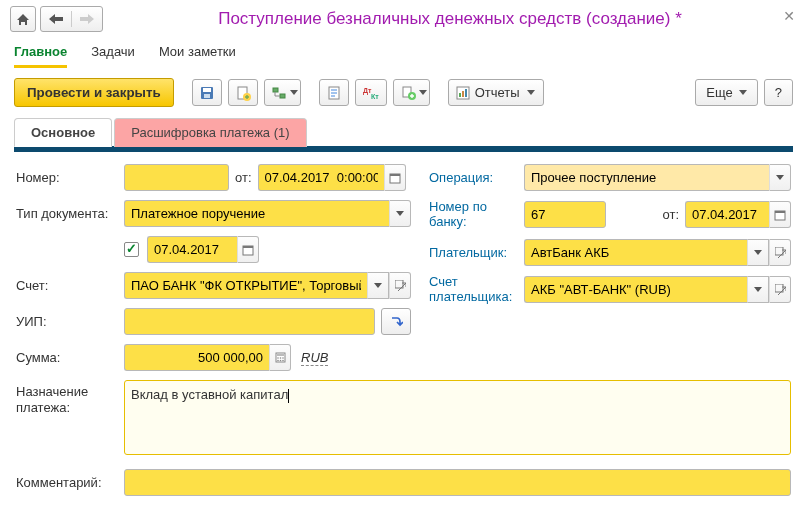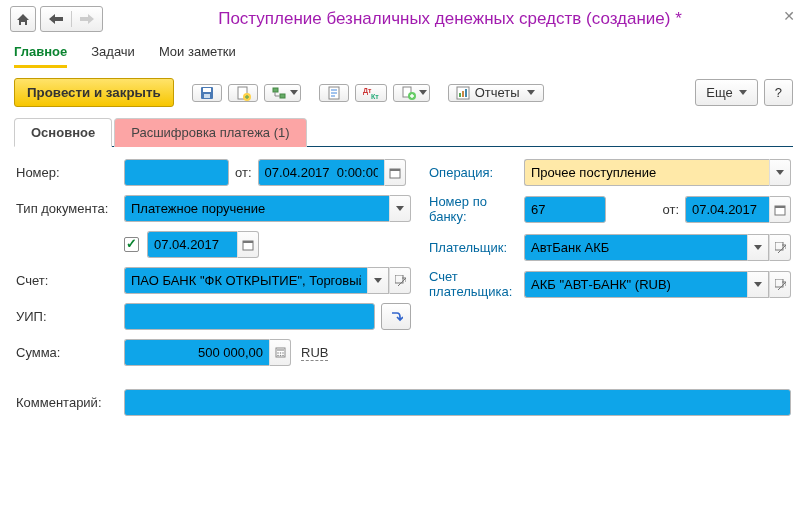--- a/index.html
+++ b/index.html
@@ -12,55 +12,55 @@
   .nav-group span:first-child { border-right: 1px solid #ccc; }
   .title { flex: 1; text-align: center; font-size: 17px; color: #a21caf; }
   .close-x { position: absolute; right: 12px; top: 8px; cursor: pointer; color: #888; font-size: 14px; }
   
   .tabs-main { display: flex; padding: 0 14px; gap: 24px; border-bottom: none; }
   .tab-main { padding: 6px 0; cursor: pointer; color: #333; }
   .tab-main.active { color: #0a8430; font-weight: bold; border-bottom: 3px solid #f5c300; }
   
   .toolbar { display: flex; align-items: center; padding: 10px 14px 10px 14px; gap: 6px; }
   .btn-primary { background: linear-gradient(#ffe36a, #f7c600); border: 1px solid #c49c00; border-radius: 3px; padding: 6px 12px; font-weight: bold; cursor: pointer; color: #333; }
-  .btn-icon { border: 1px solid #aaa; border-radius: 3px; background: linear-gradient(#fff, #eee); padding: 4px 6px; cursor: pointer; display: inline-flex; align-items: center; height: 18px; min-width: 30px; justify-content: center; }
+  .btn-icon { border: 1px solid #aaa; border-radius: 3px; background: linear-gradient(#fff, #eee); padding: 4px 6px; cursor: pointer; display: inline-flex; align-items: center; height: 27px; min-width: 30px; justify-content: center; }
   .btn-icon.dd { padding-right: 2px; }
   .btn-icon .caret { margin-left: 3px; }
   .sep { width: 6px; }
   .spacer { flex: 1; }
   .btn-text { border: 1px solid #aaa; border-radius: 3px; background: linear-gradient(#fff, #eee); padding: 4px 10px; cursor: pointer; display: inline-flex; align-items: center; height: 27px; }
   
   .content { padding: 0 14px; }
-  .sub-tabs { display: flex; border-bottom: 1px solid #0c4a6e; }
+  .sub-tabs { display: flex; border-bottom: 6px solid #0c4a6e; }
   .sub-tab { border: 1px solid #ccc; border-bottom: none; padding: 6px 16px; border-radius: 4px 4px 0 0; background: #fca5a5; color: #444; cursor: pointer; margin-right: 2px; position: relative; top: 1px; }
   .sub-tab.active { background: #fff; border-bottom: 1px solid #fff; font-weight: bold; }
   
   .form { padding: 12px 2px; }
   .cols { display: flex; gap: 18px; }
   .col-left { flex: 0 0 395px; }
   .col-right { flex: 1; }
   
   .row { display: flex; align-items: center; margin-bottom: 9px; min-height: 27px; }
   .lbl { width: 108px; color: #333; flex-shrink: 0; }
   .lbl-r { width: 95px; color: #0369a1; flex-shrink: 0; }
   .lbl-sm { color: #333; margin: 0 6px; }
   
-  input[type=text], .inp { border: 1px solid #b8b8b8; border-radius: 3px; padding: 4px 6px; height: 27px; font-family: inherit; font-size: 13px; background: #0ea5e9; }
+  input[type=text], .inp { border: 1px solid #b8b8b8; border-radius: 3px; padding: 4px 6px; height: 27px; font-family: inherit; font-size: 13px; background: #fde047; }
   .inp-grp { display: inline-flex; }
   .inp-grp input { border-radius: 3px 0 0 3px; border-right: none; }
   .inp-grp .ibtn { border: 1px solid #b8b8b8; border-left: 1px solid #ddd; background: linear-gradient(#fdfdfd, #f0f0f0); width: 22px; display: flex; align-items: center; justify-content: center; cursor: pointer; }
   .inp-grp .ibtn:last-child { border-radius: 0 3px 3px 0; }
   .inp-num { text-align: right; }
   
   .chk { display: inline-flex; align-items: center; gap: 6px; }
   .chk-box { width: 15px; height: 15px; border: 1px solid #888; border-radius: 2px; background: #fff; position: relative; }
   .chk-box.checked::after { content: '✓'; position: absolute; top: -2px; left: 1px; color: #0a8430; font-weight: bold; font-size: 13px; }
   
   .orange-inp { background: #ffe9a8 !important; }
-  .dotted-u { border-bottom: 1px dashed #888; }
+  .dotted-u { border-bottom: 1px dashed #888; font-style: italic; }
   
   .textarea { border: 1px solid #e6be00; background: #fffef0; border-radius: 3px; padding: 6px; width: 100%; height: 75px; font-family: inherit; font-size: 13px; resize: none; }
   
   .caret { display: inline-block; width: 0; height: 0; border-left: 4px solid transparent; border-right: 4px solid transparent; border-top: 5px solid #555; }
   
   svg { display: block; }
   .cursor { display:inline-block; width:1px; height:14px; background:#000; vertical-align:middle; animation: blink 1s infinite; }
   @keyframes blink { 50% {opacity:0;} }
 </style>
 </head>
@@ -313,19 +313,23 @@
                 <svg width="11" height="11">
                   <rect x="0" y="0" width="8" height="8" fill="none" stroke="#777"></rect>
                   <path d="M3 11 L11 3 M7 3 H11 V7" stroke="#777" fill="none"></path>
                 </svg>
               </div>
           </div>
         </div>
       </div>
     </div>
 
+    <div class="row" style="align-items:flex-start;">
+      <div class="lbl" style="line-height:1.2;padding-top:4px;">Назначение платежа:</div>
+      <div class="textarea"><span>Вклад в уставной капитал</span><span class="cursor"></span></div>
+    </div>
 
     <div class="row" style="margin-top:14px;">
       <div class="lbl">Комментарий:</div>
       <input type="text" style="flex: 1 1 0%;" value="">
     </div>
   </div>
 </div>
 
 </body></html>

